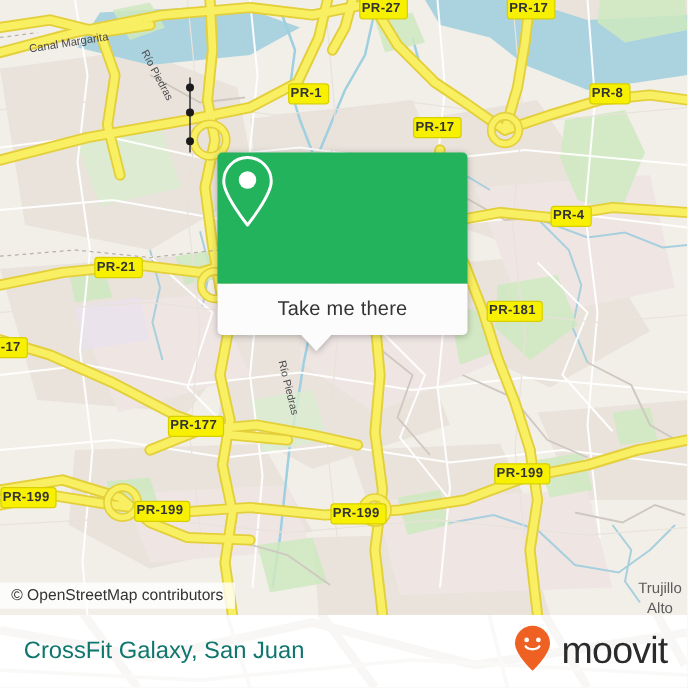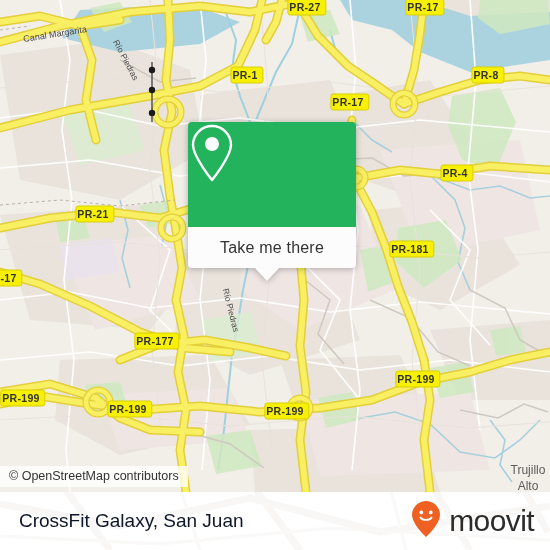--- a/index.html
+++ b/index.html
@@ -44,21 +44,21 @@
     font-family:"Liberation Sans", sans-serif;
   }
   .maplabel.river{color:#4a4a4a;font-size:8.5px;}
   .maplabel.city{
     color:#5c5c5c;font-size:12px;line-height:16px;
     text-align:center;white-space:pre;margin-top:44px;
   }
 
   
   .callout{
-    position:absolute;left:188px;top:122px;width:168px;
+    position:absolute;left:174px;top:122px;width:200px;
     filter:drop-shadow(0 1px 3px rgba(0,0,0,.28));
   }
   .callout-body{
     background:#23b35c;
     border-radius:4px 4px 0 0;
     height:105px;
     display:flex;align-items:center;justify-content:center;
   }
   .callout-foot{
     background:#fcfcfc;
@@ -89,21 +89,21 @@
     white-space:nowrap;
   }
 
   
   .footer{
     position:absolute;left:0;top:492px;width:550px;height:58px;
     background:#fff;
   }
   .footer-title{
     position:absolute;left:19px;top:50%;transform:translateY(-50%);
-    font-size:19px;color:#0f172a;
+    font-size:19px;color:#0f766e;
     font-family:"Liberation Sans", sans-serif;
     white-space:nowrap;
   }
   .brand{
     position:absolute;right:16px;top:50%;transform:translateY(-50%);
     display:flex;align-items:center;gap:8px;
   }
   .brand-word{
     font-size:30px;color:#2b2b2b;letter-spacing:-.6px;
     font-family:"Liberation Sans", sans-serif;

